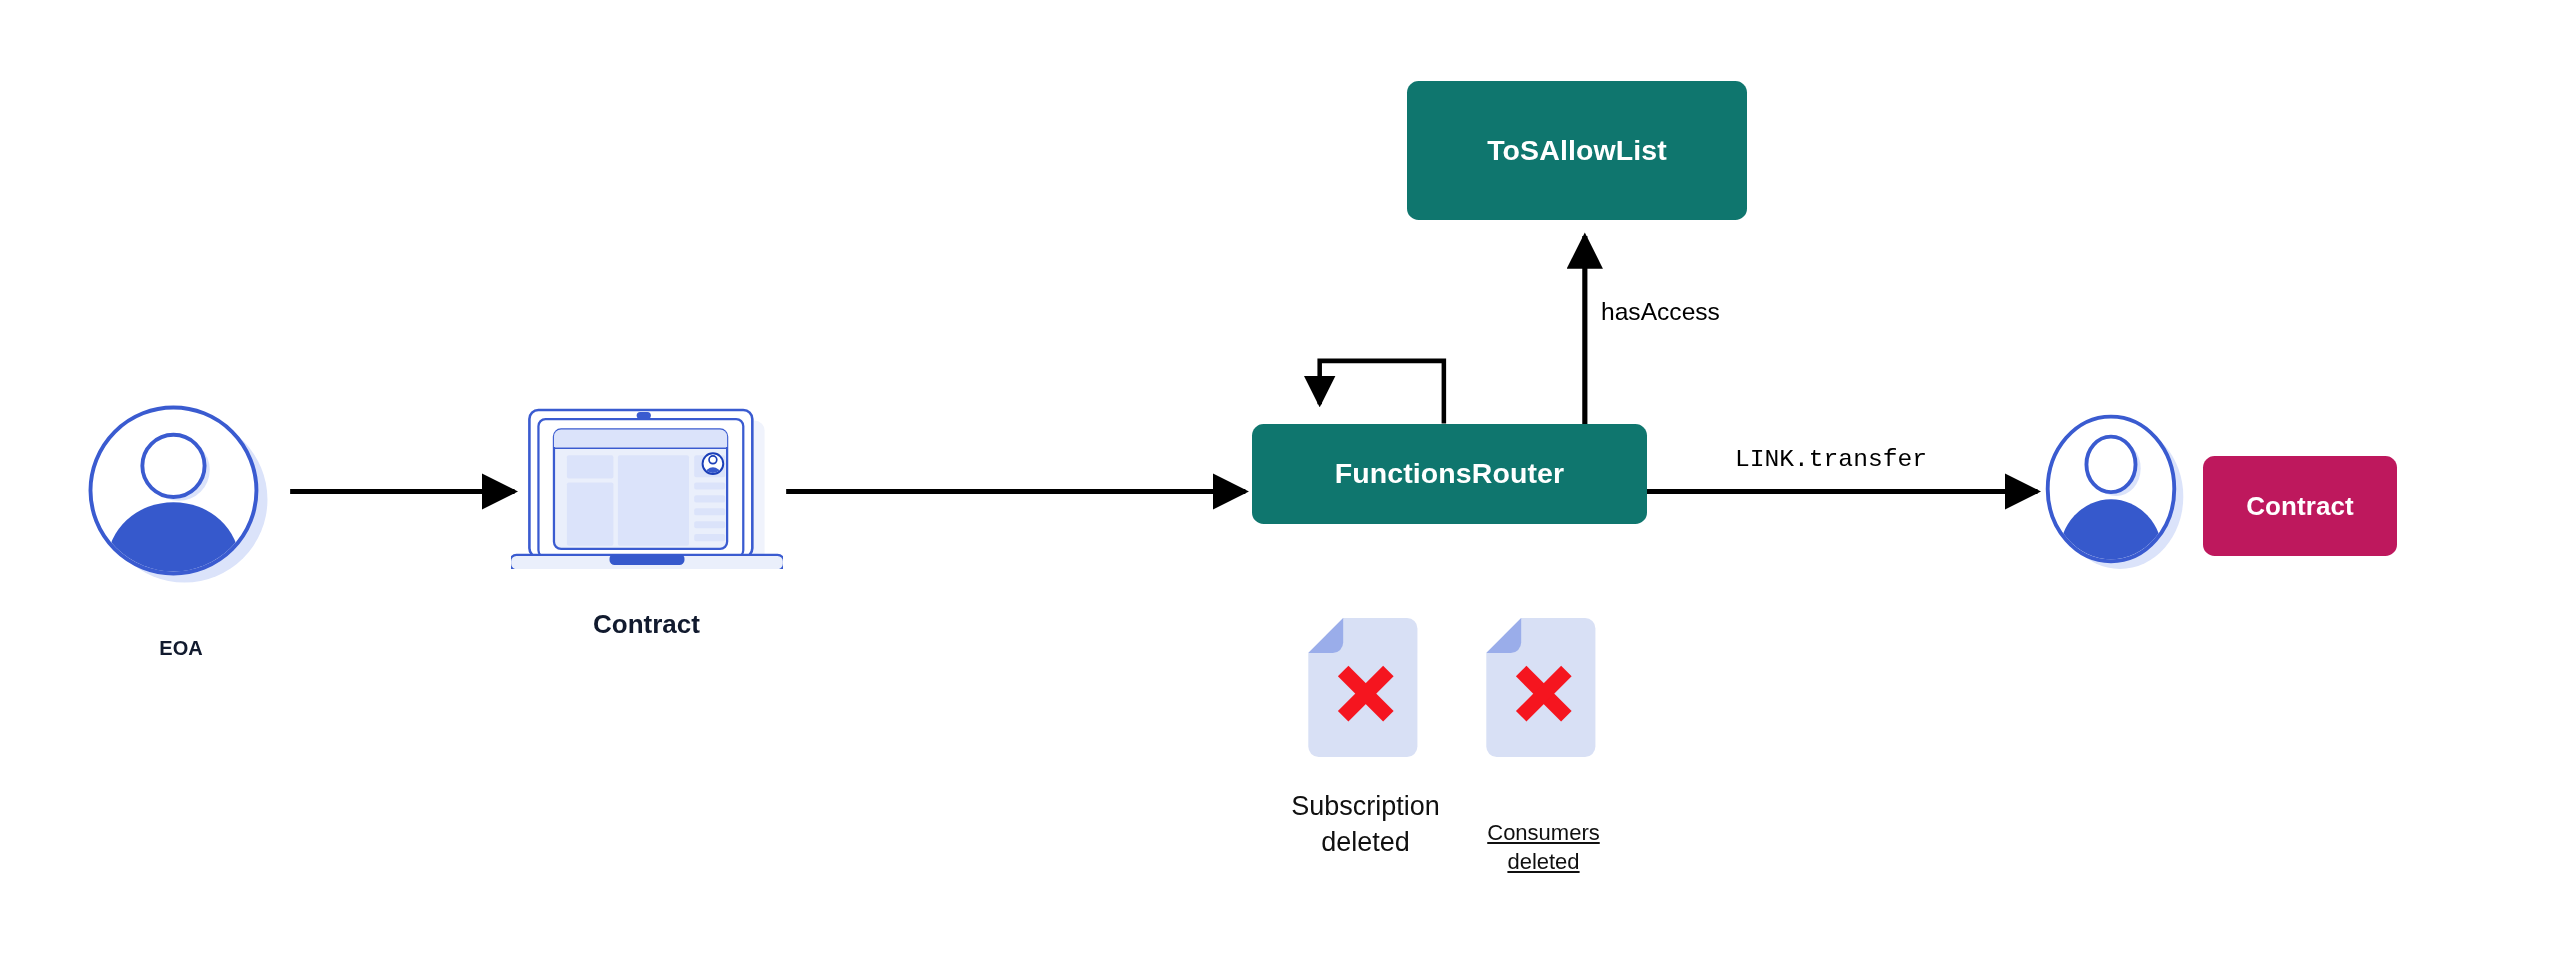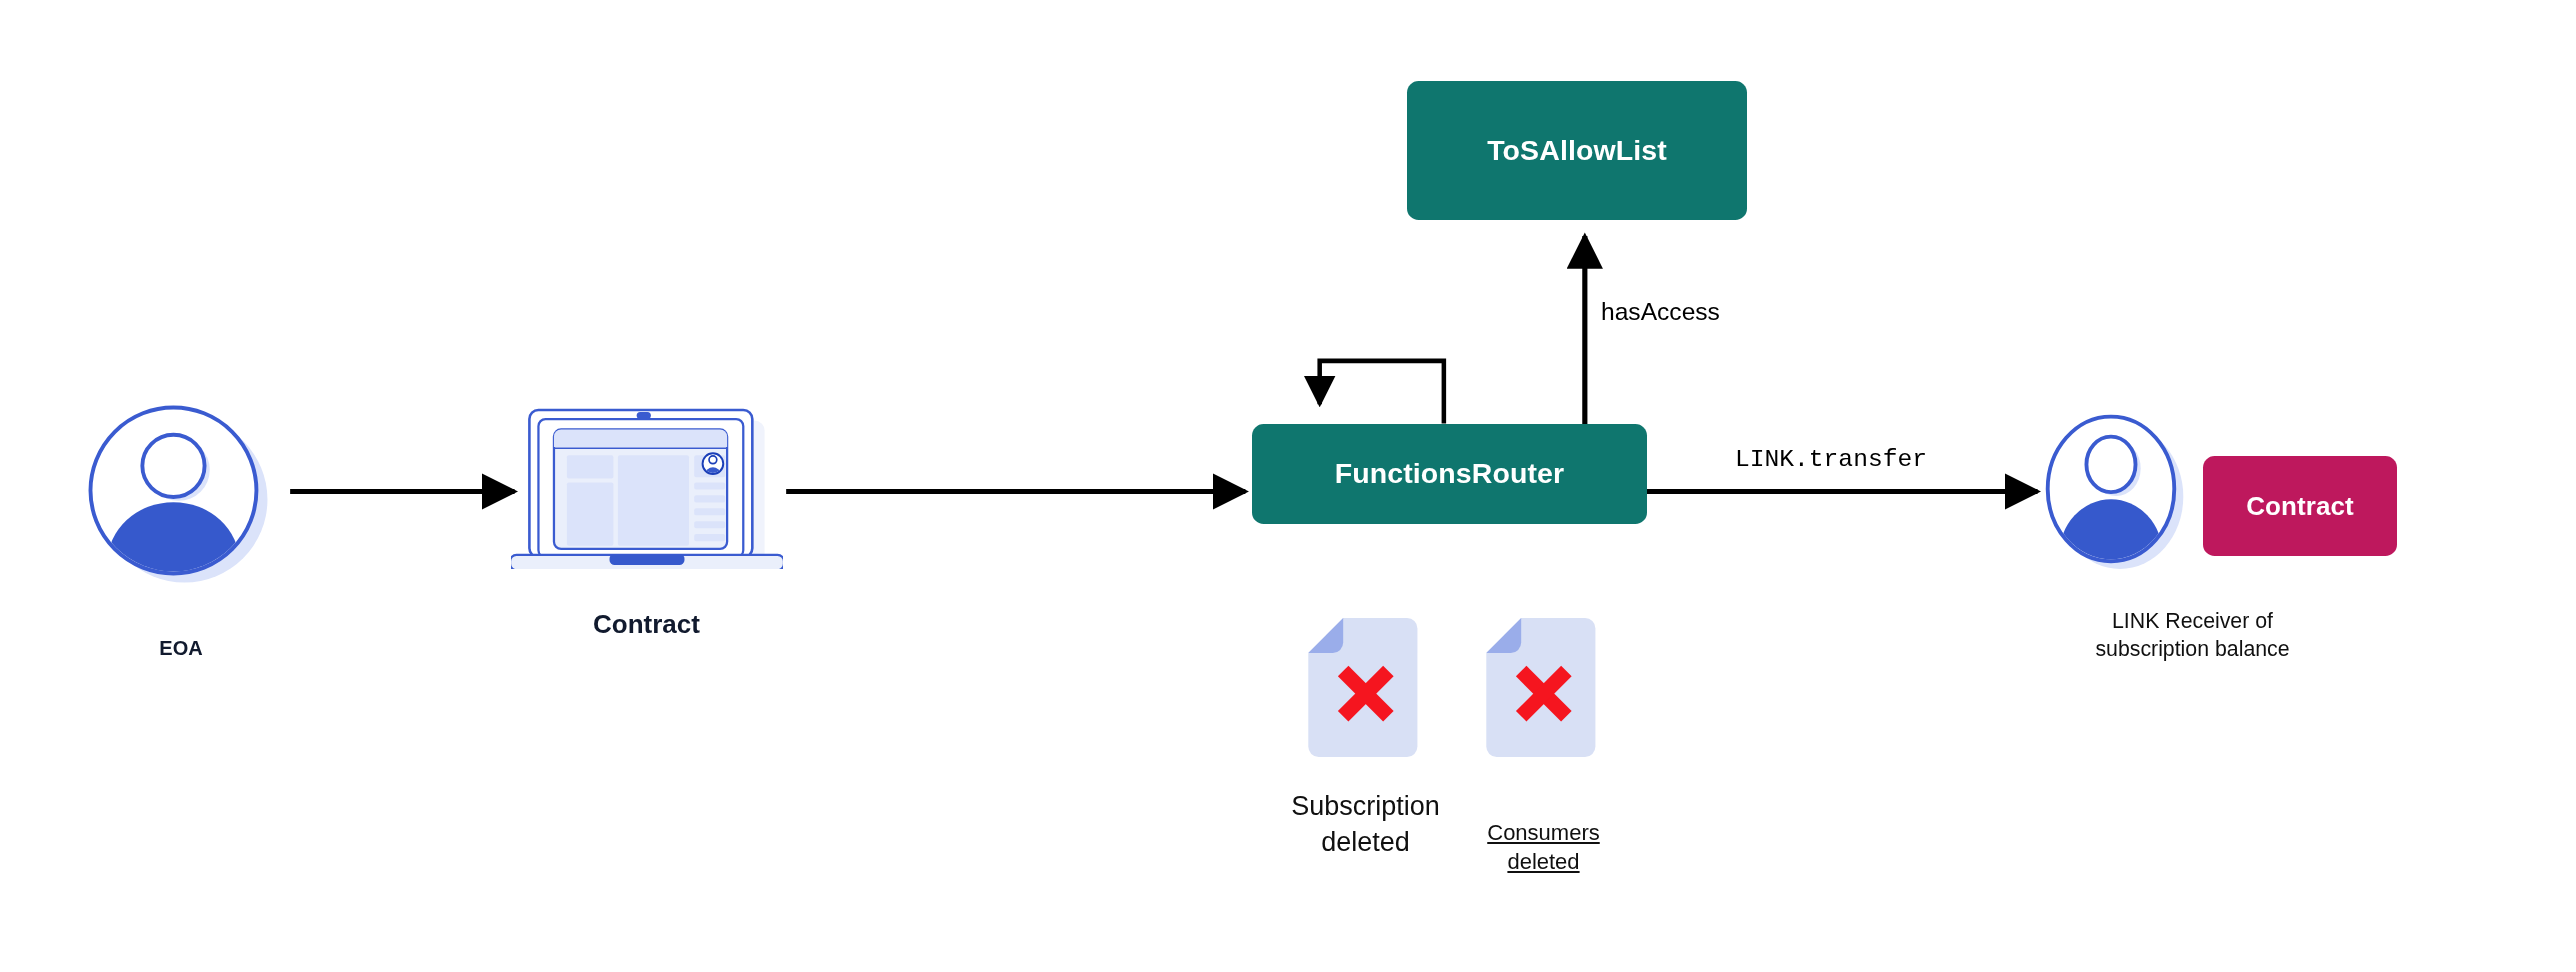--- a/index.html
+++ b/index.html
@@ -198,24 +198,20 @@
       <g clip-path="url(#rcvClip)">
         <ellipse cx="108" cy="218" rx="80" ry="86" fill="#3659cc"></ellipse>
       </g>
     </g>
   </svg>
 
   <div class="node-box navy" style="left:2203px; top:420px; width:194px; height:100px; font-size:26px;">
     <span>Contract</span>
   </div>
 
-  <div class="caption-plain" style="left:2018px; top:607px; width:349px; font-size:21.3px;">
-    <div>LINK Receiver of</div>
-    <div>subscription balance</div>
-  </div>
 
   <svg class="abs" style="left:1307px; top:618px;" width="113" height="139" viewBox="0 0 175 215" xmlns="http://www.w3.org/2000/svg">
     <path d="M56,0 H155 a16,16 0 0 1 16,16 V199 a16,16 0 0 1 -16,16 H18 a16,16 0 0 1 -16,-16 V54 Z" fill="#d8e0f5"></path>
     <path d="M56,0 V38 a16,16 0 0 1 -16,16 H2 Z" fill="#9aadea"></path>
     <g stroke="#f5151f" stroke-width="23" stroke-linecap="butt">
       <line x1="56" y1="82" x2="126" y2="152"></line>
       <line x1="126" y1="82" x2="56" y2="152"></line>
     </g>
   </svg>
   <div class="caption-plain" style="left:1278px; top:789px; width:175px; font-size:27px;">

